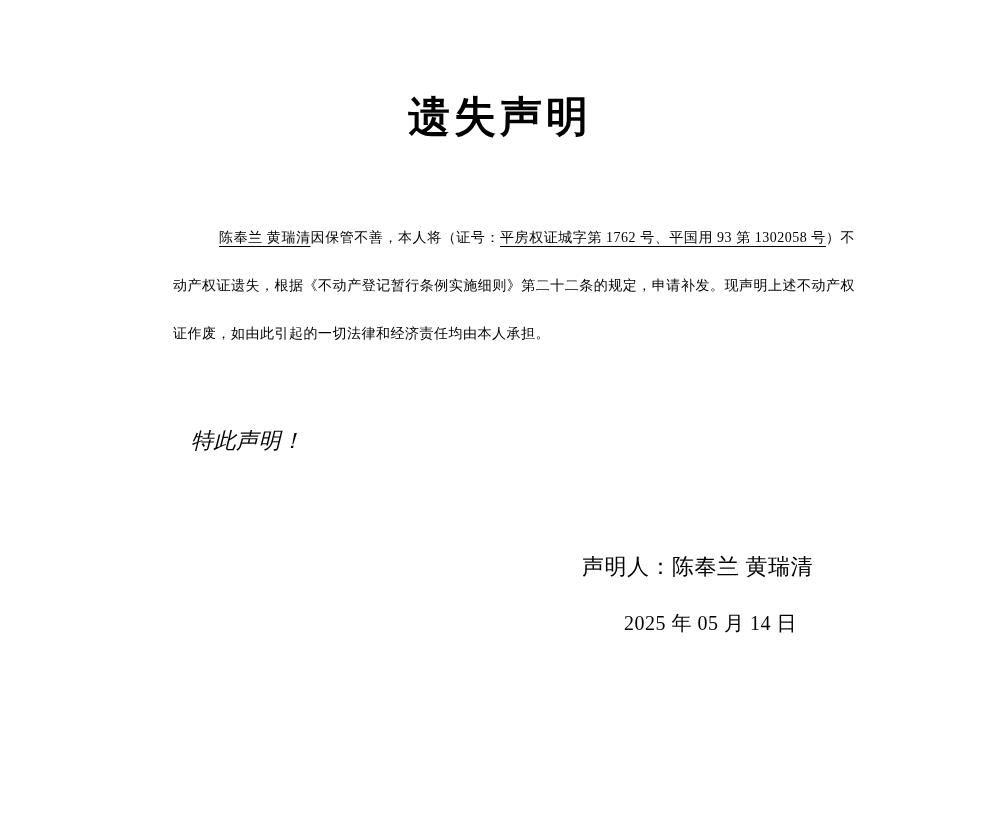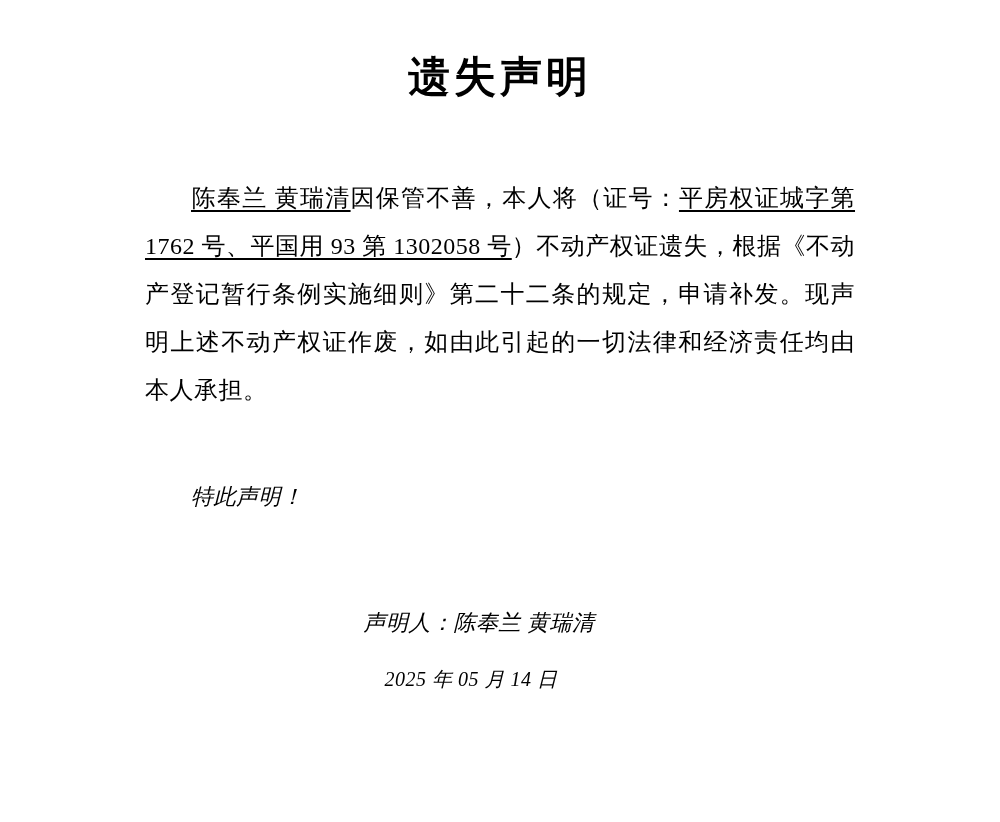--- a/index.html
+++ b/index.html
@@ -21,35 +21,36 @@
     box-sizing: border-box;
     padding: 0;
     position: relative;
     background: #ffffff;
   }
   .doc-title {
     text-align: center;
     font-size: 42px;
     font-weight: 700;
     letter-spacing: 4px;
-    margin-top: 52px;
+    margin-top: 92px;
     line-height: 1.2;
     font-family: "Liberation Serif", "DejaVu Serif", serif;
   }
   .body-block {
     margin: 0 auto;
     width: 710px;
     margin-top: 72px;
   }
   .para {
-    font-size: 24px;
+    font-size: 14px;
     line-height: 48px;
     text-align: justify;
     text-justify: inter-ideograph;
     letter-spacing: 0.5px;
+    margin-left: 28px;
   }
   .para .indent {
     display: inline-block;
     width: 46px;
   }
   .u {
     text-decoration: underline;
     text-underline-offset: 4px;
   }
   .declare-line {
@@ -60,22 +61,21 @@
     font-style: italic;
   }
   .declare-line .indent {
     display: inline-block;
     width: 46px;
   }
   .signature-block {
     margin: 0 auto;
     width: 710px;
     margin-top: 82px;
-    text-align: center;
-    font-style: italic;
+    text-align: right;
   }
   .sign-line {
     font-size: 22px;
     line-height: 46px;
     letter-spacing: 0.5px;
     padding-right: 42px;
   }
   .date-line {
     font-size: 20px;
     line-height: 46px;

